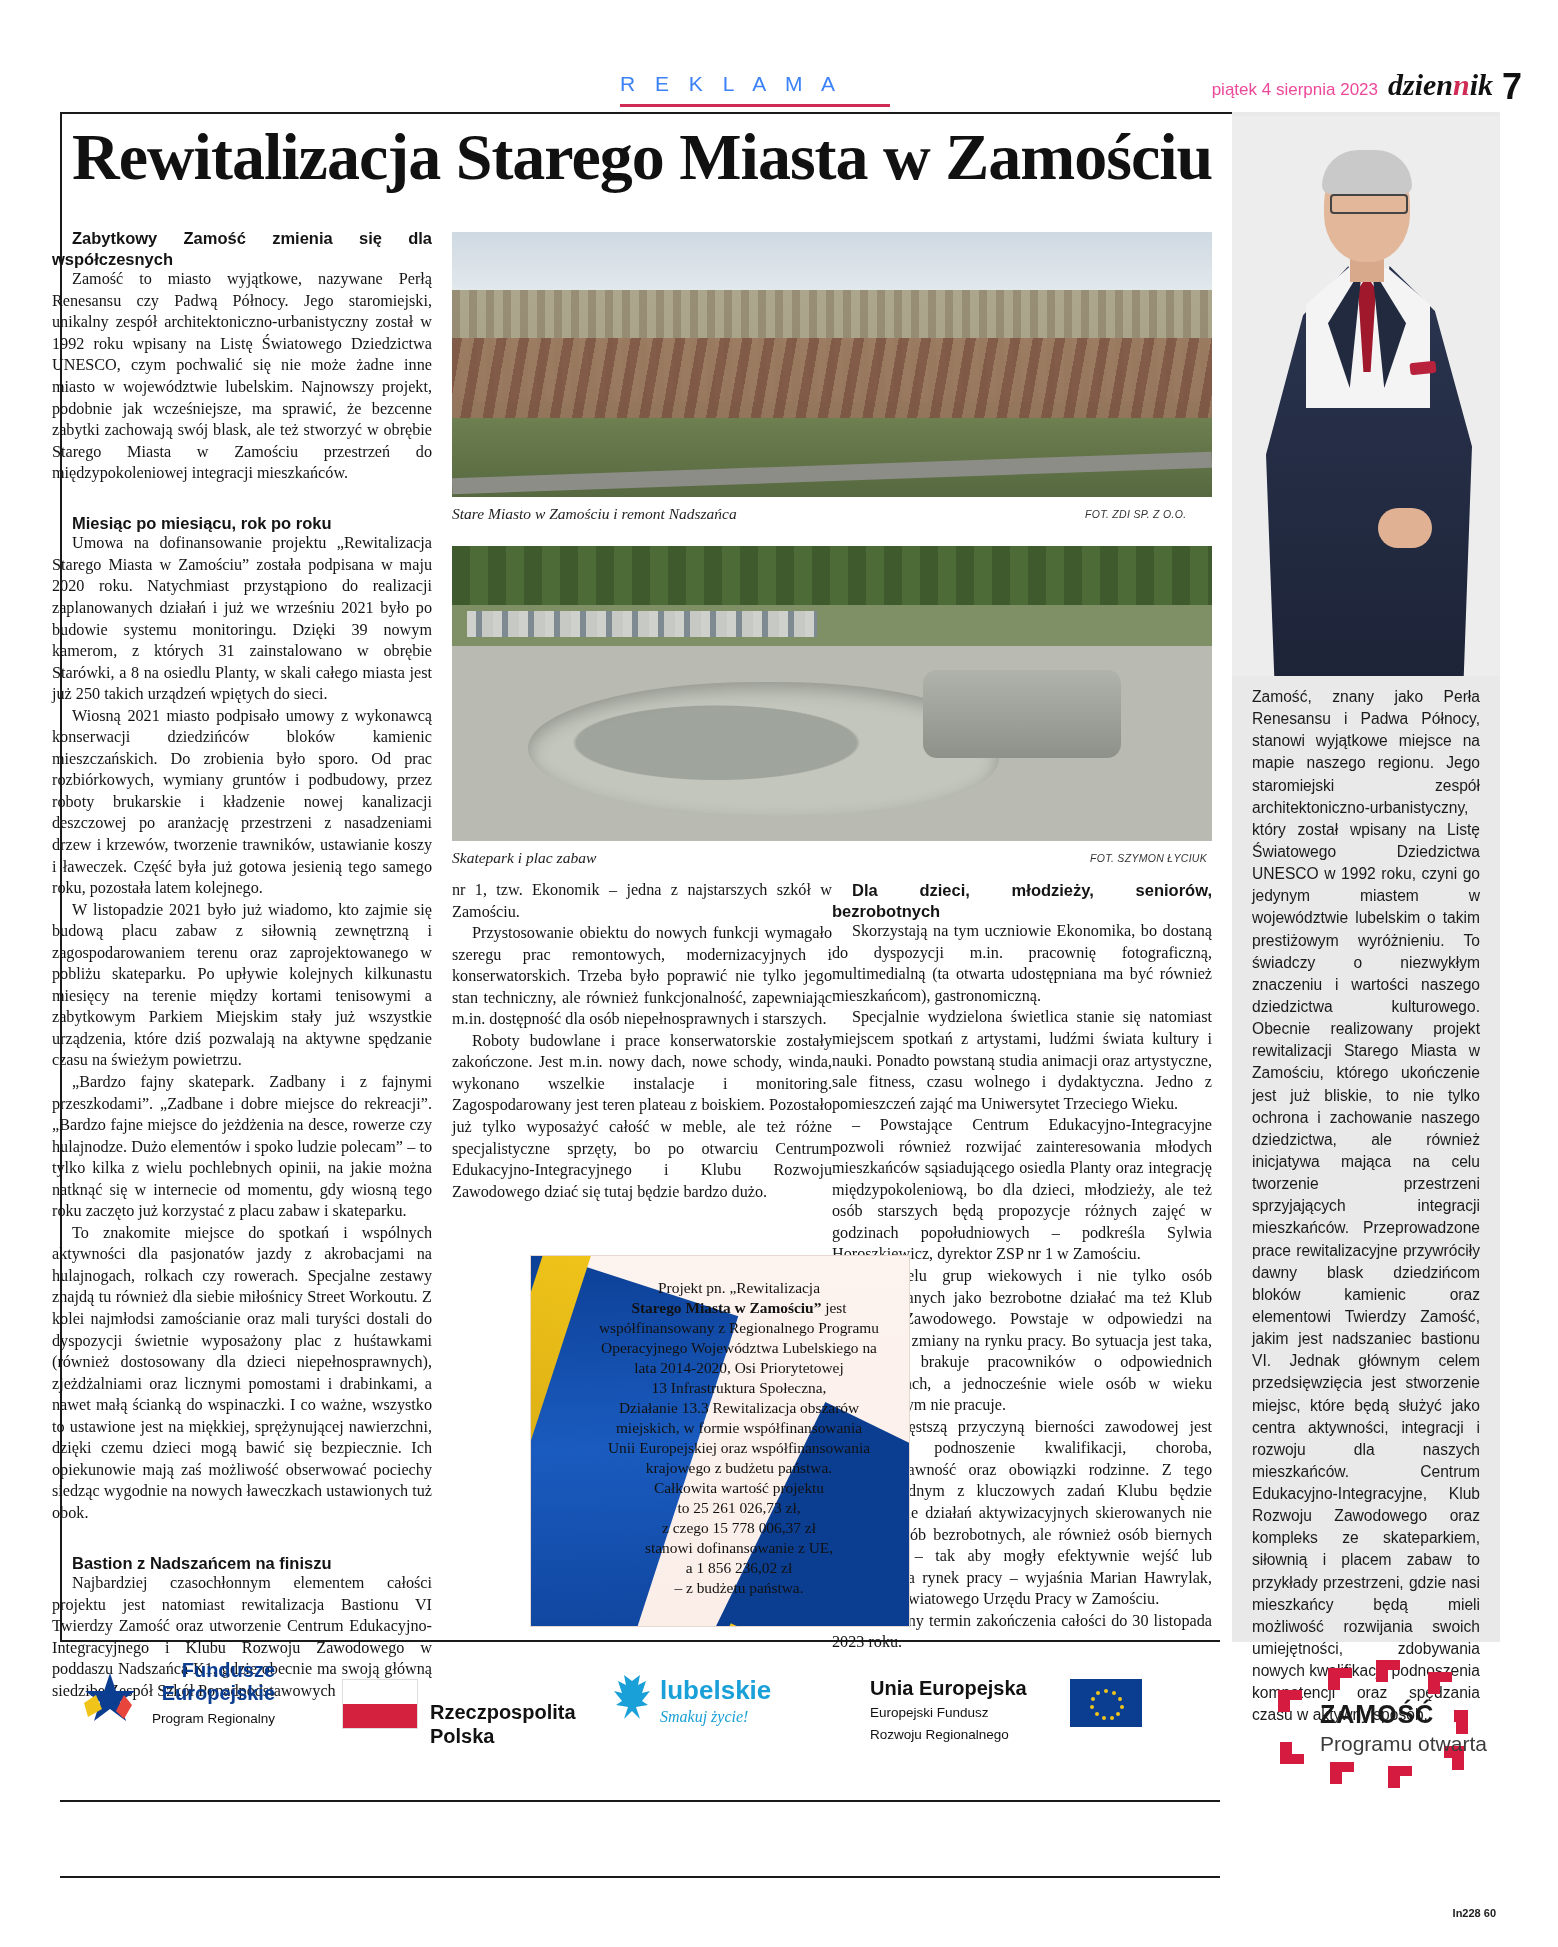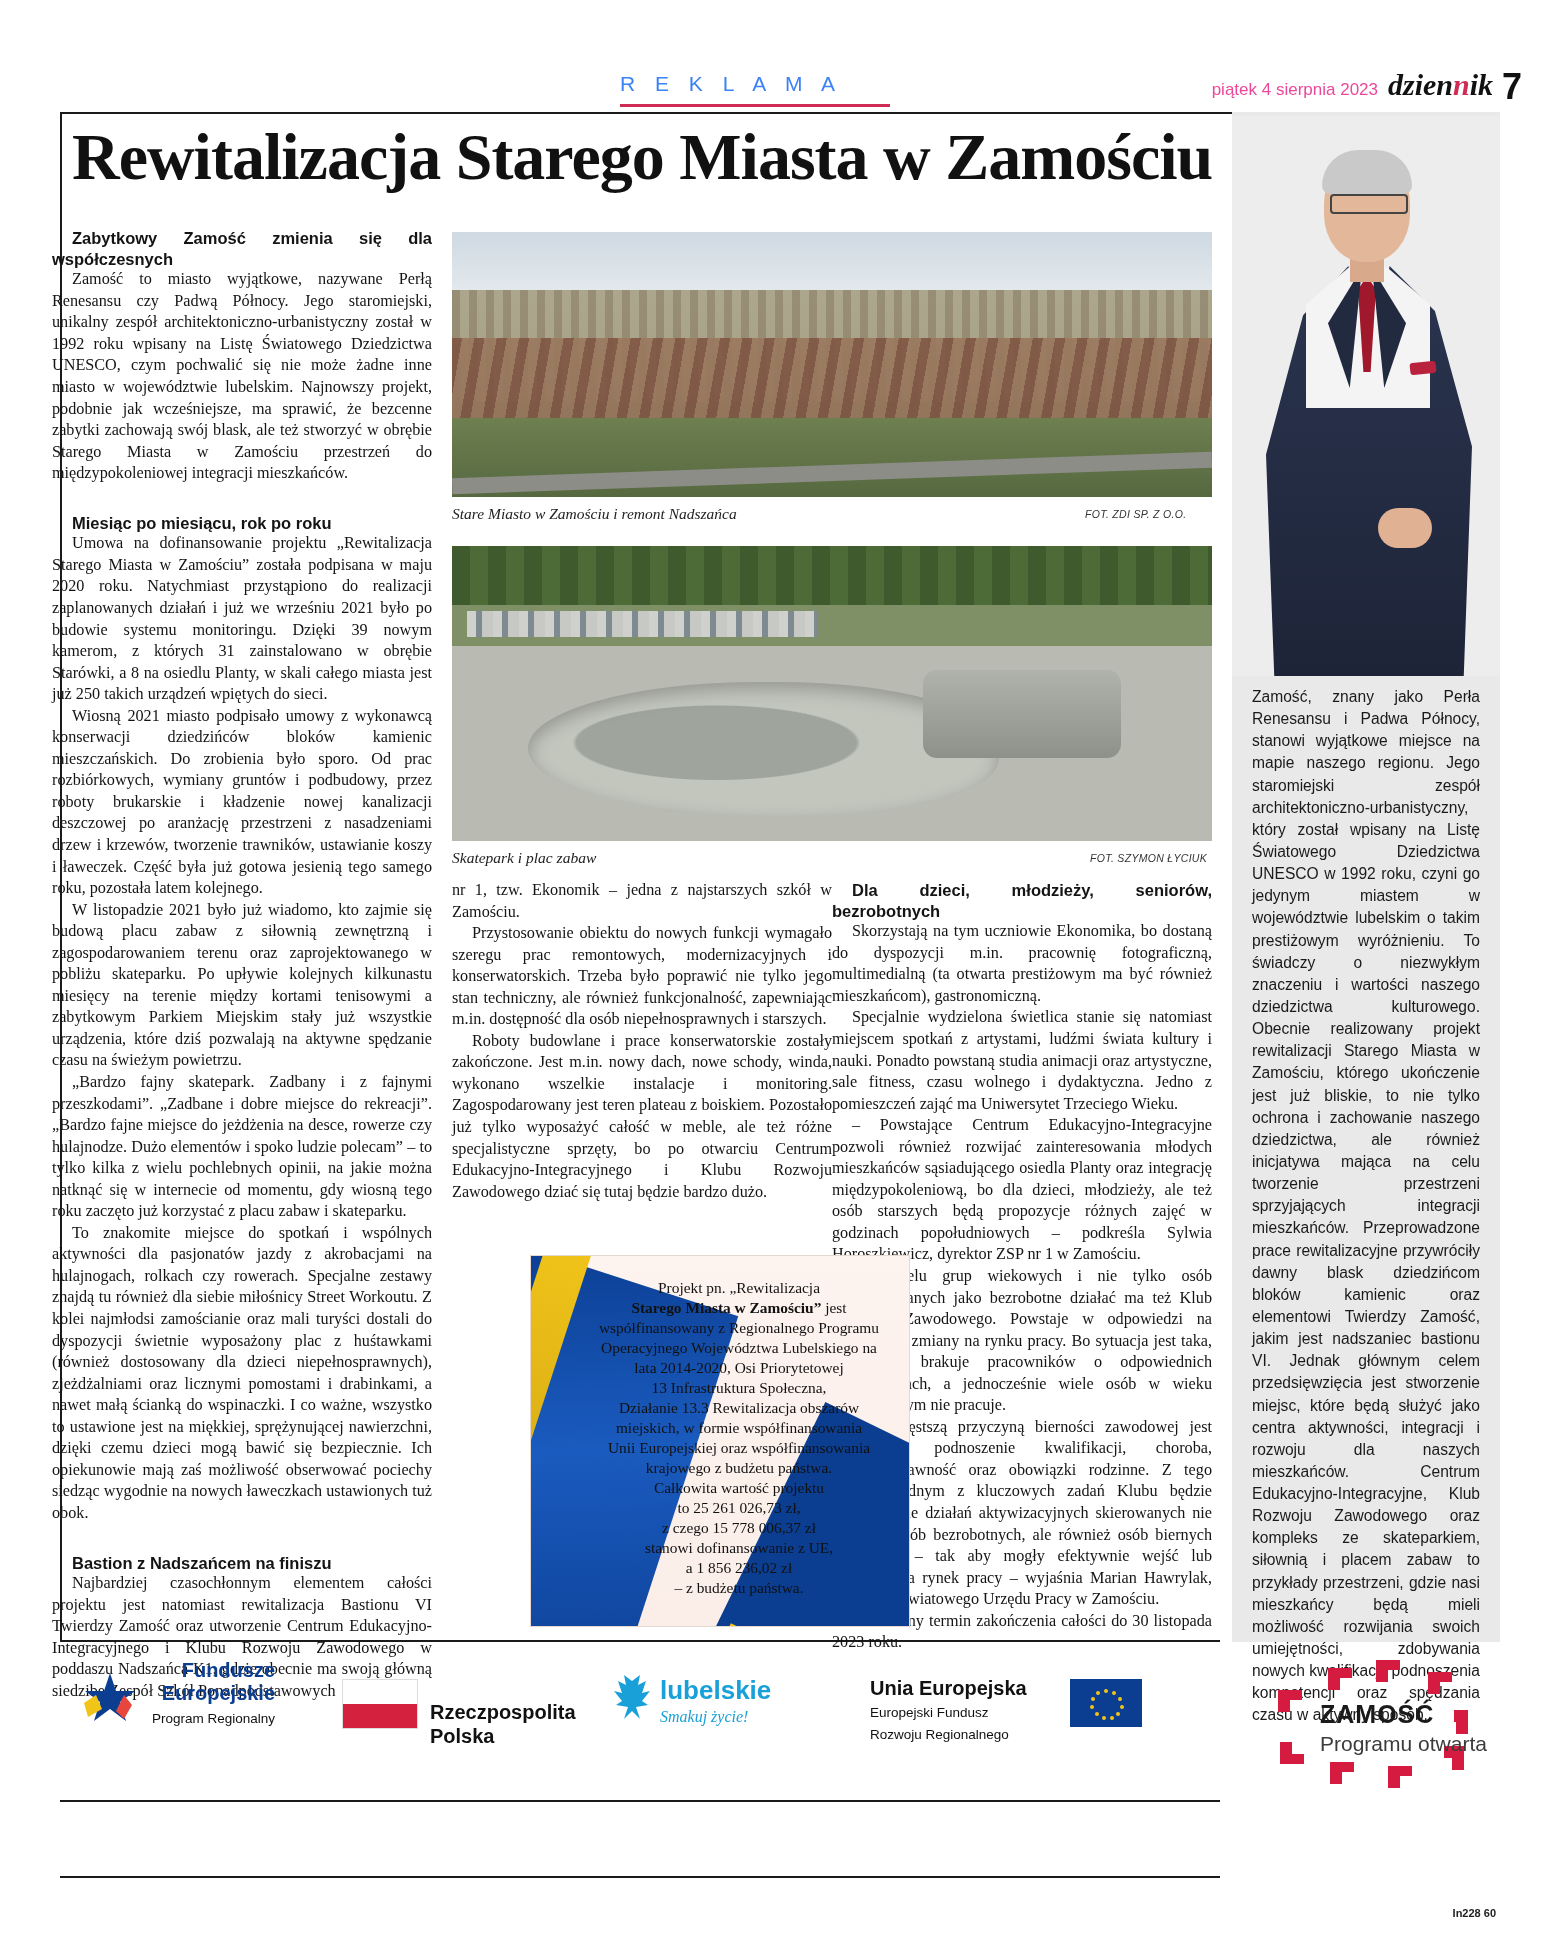--- a/index.html
+++ b/index.html
@@ -416,21 +416,21 @@
   </div>
 
   <div class="col" id="col2">
     <p class="noind">nr 1, tzw. Ekonomik – jedna z najstarszych szkół w Zamościu.</p>
     <p>Przystosowanie obiektu do nowych funkcji wymagało szeregu prac remontowych, modernizacyjnych i konserwatorskich. Trzeba było poprawić nie tylko jego stan techniczny, ale również funkcjonalność, zapewniając m.in. dostępność dla osób niepełnosprawnych i starszych.</p>
     <p>Roboty budowlane i prace konserwatorskie zostały zakończone. Jest m.in. nowy dach, nowe schody, winda, wykonano wszelkie instalacje i monitoring. Zagospodarowany jest teren plateau z boiskiem. Pozostało już tylko wyposażyć całość w meble, ale też różne specjalistyczne sprzęty, bo po otwarciu Centrum Edukacyjno-Integracyjnego i Klubu Rozwoju Zawodowego dziać się tutaj będzie bardzo dużo.</p>
   </div>
 
   <div class="col" id="col3">
     <p class="subhead">Dla dzieci, młodzieży, seniorów, bezrobotnych</p>
-    <p>Skorzystają na tym uczniowie Ekonomika, bo dostaną do dyspozycji m.in. pracownię fotograficzną, multimedialną (ta otwarta prestiżowym ma być również mieszkańcom), gastronomiczną.</p>
+    <p>Skorzystają na tym uczniowie Ekonomika, bo dostaną do dyspozycji m.in. pracownię fotograficzną, multimedialną (ta otwarta udostępniana ma być również mieszkańcom), gastronomiczną.</p>
     <p>Specjalnie wydzielona świetlica stanie się natomiast miejscem spotkań z artystami, ludźmi świata kultury i nauki. Ponadto powstaną studia animacji oraz artystyczne, sale fitness, czasu wolnego i dydaktyczna. Jedno z pomieszczeń zająć ma Uniwersytet Trzeciego Wieku.</p>
     <p>– Powstające Centrum Edukacyjno-Integracyjne pozwoli również rozwijać zainteresowania młodych mieszkańców sąsiadującego osiedla Planty oraz integrację międzypokoleniową, bo dla dzieci, młodzieży, ale też osób starszych będą propozycje różnych zajęć w godzinach popołudniowych – podkreśla Sylwia Horoszkiewicz, dyrektor ZSP nr 1 w Zamościu.</p>
     <p>Dla wielu grup wiekowych i nie tylko osób zarejestrowanych jako bezrobotne działać ma też Klub Rozwoju Zawodowego. Powstaje w odpowiedzi na zachodzące zmiany na rynku pracy. Bo sytuacja jest taka, że wciąż brakuje pracowników o odpowiednich kwalifikacjach, a jednocześnie wiele osób w wieku produkcyjnym nie pracuje.</p>
     <p>– Najczęstszą przyczyną bierności zawodowej jest nauka i podnoszenie kwalifikacji, choroba, niepełnosprawność oraz obowiązki rodzinne. Z tego powodu jednym z kluczowych zadań Klubu będzie wzmocnienie działań aktywizacyjnych skierowanych nie tylko do osób bezrobotnych, ale również osób biernych zawodowo – tak aby mogły efektywnie wejść lub powrócić na rynek pracy – wyjaśnia Marian Hawrylak, dyrektor Powiatowego Urzędu Pracy w Zamościu.</p>
     <p>Ostateczny termin zakończenia całości do 30 listopada 2023 roku.</p>
   </div>
 
   <div class="fundbox">
     <div class="swoosh-blue"></div>
     <div class="swoosh-gold"></div>

